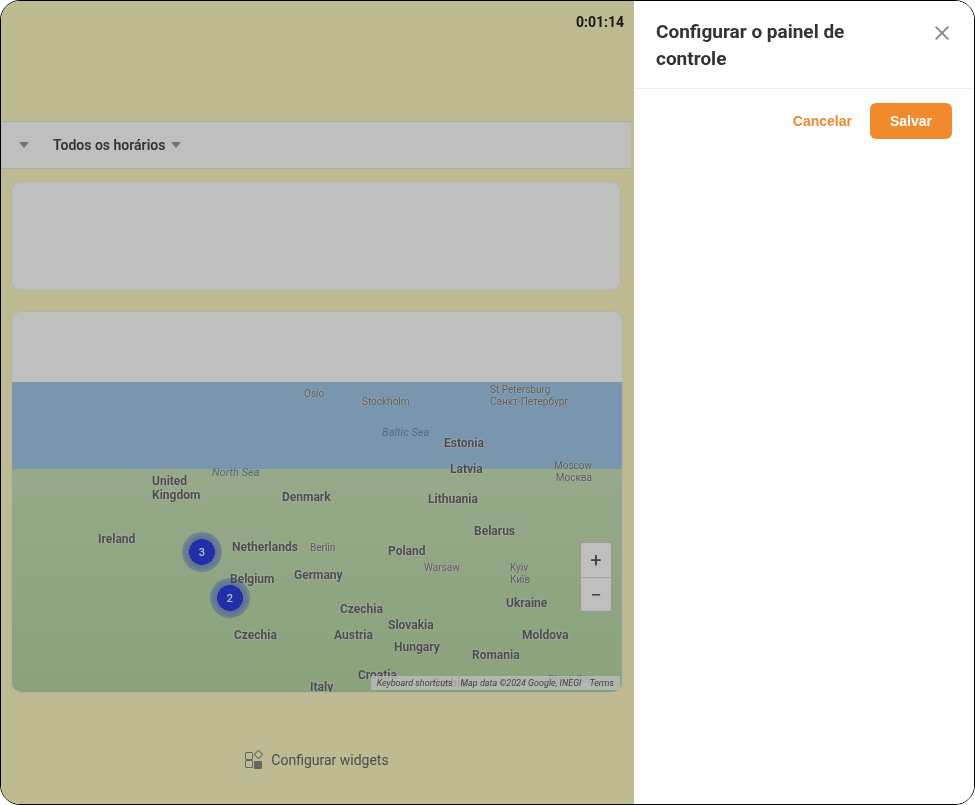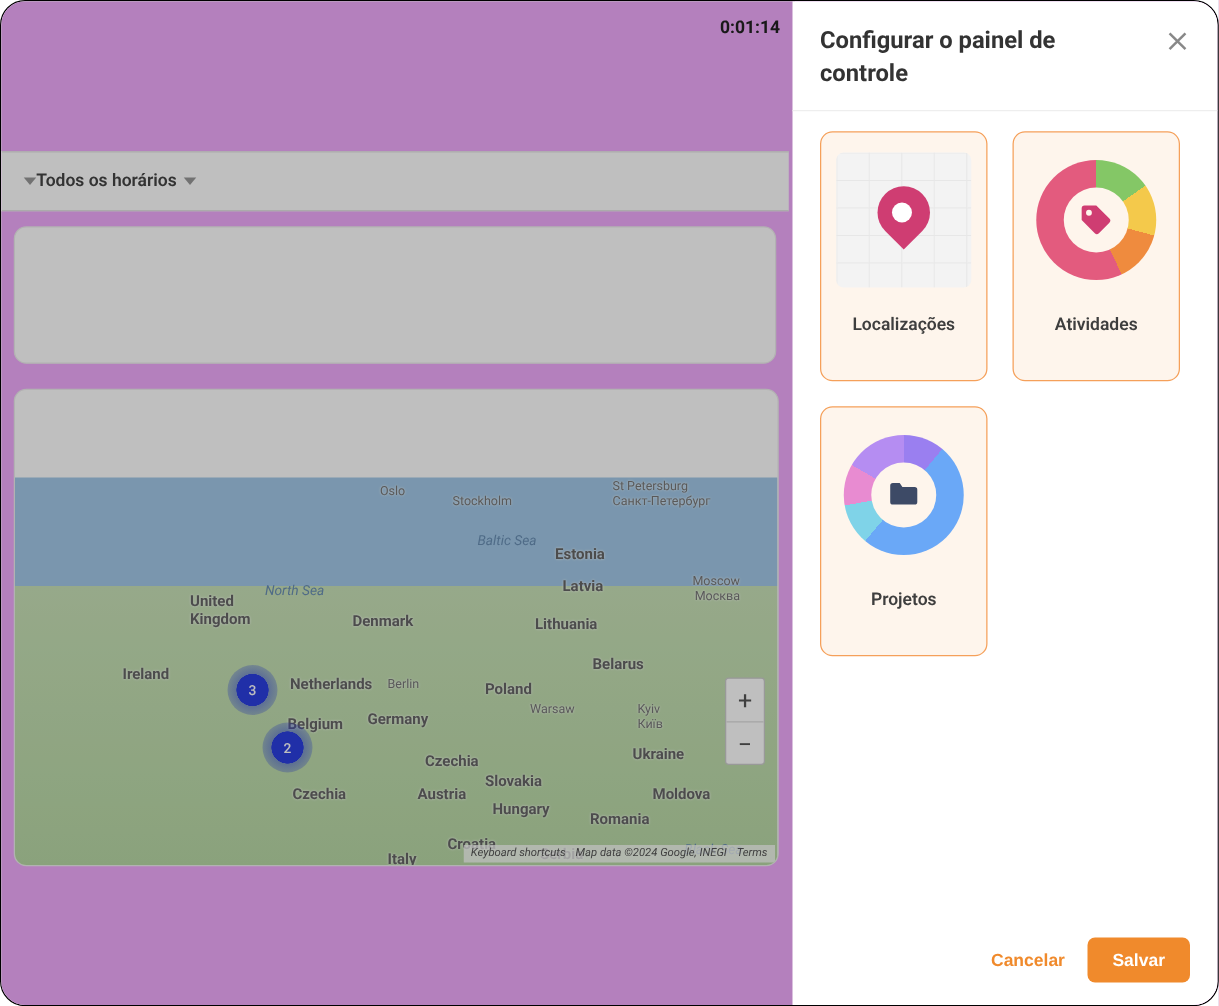--- a/index.html
+++ b/index.html
@@ -9,21 +9,21 @@
     width: 975px;
     height: 805px;
     overflow: hidden;
     position: relative;
     border-radius: 20px;
     border: 1px solid #000;
   }
   .backdrop {
     position: absolute;
     inset: 0;
-    background: #f0abfc;
+    background: #fef9c3;
   }
   .overlay-dim {
     position: absolute;
     left: 0; top: 0;
     width: 635px; height: 805px;
     background: rgba(0,0,0,0.25);
     z-index: 5;
     pointer-events: none;
   }
   .timer {
@@ -37,20 +37,21 @@
     position: absolute;
     top: 120px;
     left: 0;
     width: 630px;
     height: 48px;
     border-top: 1px solid #e5e5e5;
     border-bottom: 1px solid #e5e5e5;
     display: flex;
     align-items: center;
     padding-left: 12px;
+    gap: 24px;
     background: #fff;
   }
   .chev-down {
     width: 0; height: 0;
     border-left: 5px solid transparent;
     border-right: 5px solid transparent;
     border-top: 6px solid #999;
     display: inline-block;
     margin-left: 6px;
   }
@@ -388,60 +389,34 @@
       </div>
 
       <div class="map-attrib">
         <span>Keyboard shortcuts</span>
         <span>Map data ©2024 Google, INEGI</span>
         <span>Terms</span>
       </div>
     </div>
   </div>
 
+  <div class="config-widgets">
+    <span class="widgets-icon">
+        <span class="diamond"></span>
+      </span>
+    <span>Configurar widgets</span>
+  </div>
 </div>
 
 <div class="overlay-dim"></div>
 
 <div class="panel">
   <div class="panel-header">
     <div class="panel-title">Configurar o painel de controle</div>
     <div class="close-btn"></div>
   </div>
 
-  <div class="panel-body">
-
-    <div class="widget-card">
-      <div class="widget-thumb thumb-loc">
-        <div class="pin"></div>
-      </div>
-      <div class="widget-label">Localizações</div>
-    </div>
-
-    <div class="widget-card">
-      <div class="widget-thumb">
-        <div class="donut act">
-          <svg class="tag-icon" viewBox="0 0 24 24">
-            <path fill="#cf3d72" d="M21 11l-9-9H4a2 2 0 0 0-2 2v8l9 9a2 2 0 0 0 2.8 0l7.2-7.2A2 2 0 0 0 21 11zM7 9a2 2 0 1 1 0-4 2 2 0 0 1 0 4z"></path>
-          </svg>
-        </div>
-      </div>
-      <div class="widget-label">Atividades</div>
-    </div>
-
-    <div class="widget-card">
-      <div class="widget-thumb">
-        <div class="donut proj">
-          <svg class="folder-icon" viewBox="0 0 24 20">
-            <path fill="#3d4a66" d="M2 4a2 2 0 0 1 2-2h5l2 3h9a2 2 0 0 1 2 2v9a2 2 0 0 1-2 2H4a2 2 0 0 1-2-2V4z"></path>
-          </svg>
-        </div>
-      </div>
-      <div class="widget-label">Projetos</div>
-    </div>
-
-  </div>
 
   <div class="panel-footer">
     <button class="btn-cancel">Cancelar</button>
     <button class="btn-save">Salvar</button>
   </div>
 </div>
 
 </body></html>

